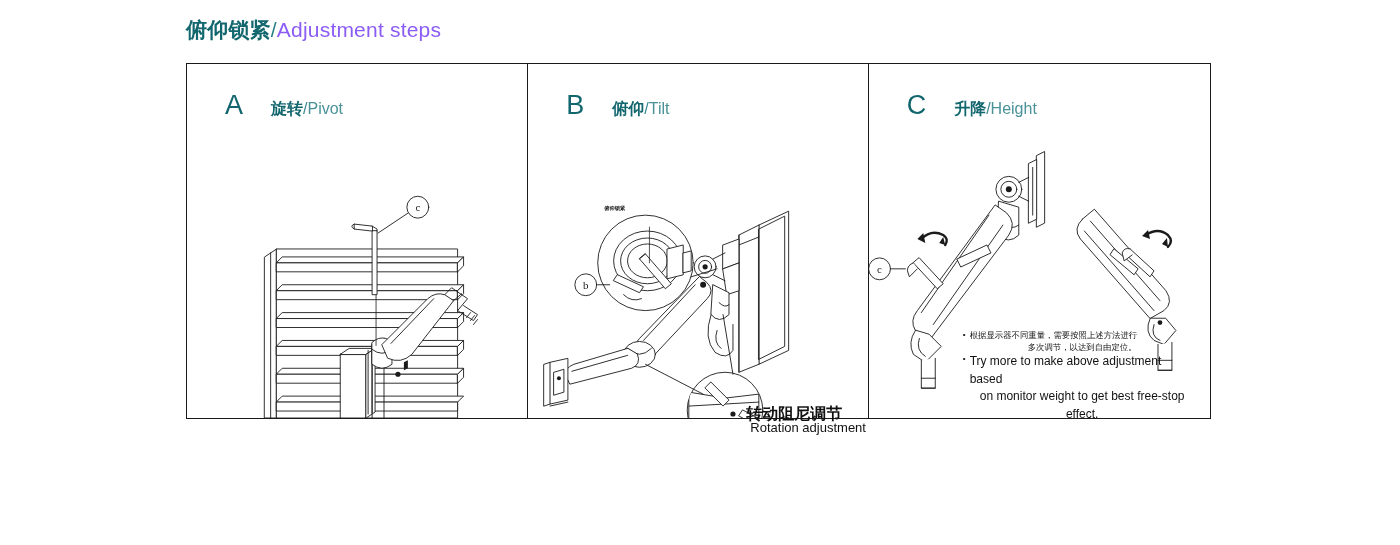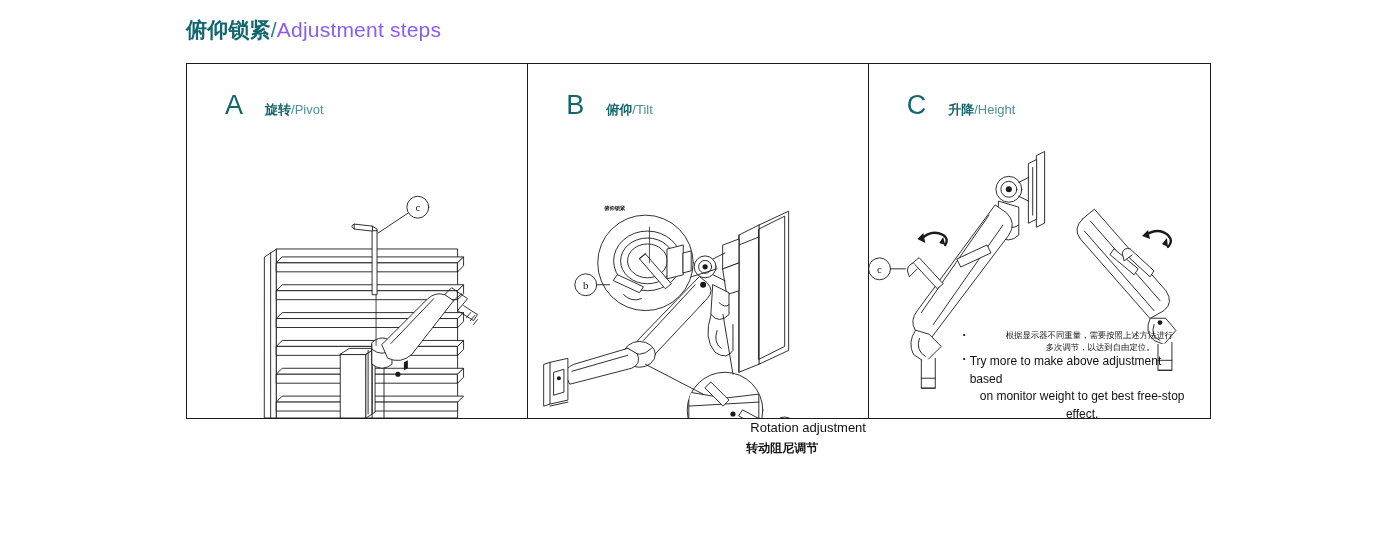--- a/index.html
+++ b/index.html
@@ -56,22 +56,22 @@
     align-items: baseline;
     white-space: nowrap;
   }
   .panel-letter {
     font-size: 27px;
     color: #12666e;
     font-weight: normal;
     line-height: 1;
   }
   .panel-title {
-    margin-left: 22px;
-    font-size: 13px;
+    margin-left: 28px;
+    font-size: 16px;
     line-height: 1;
   }
   .panel-title .cn { color: #12666e; font-weight: bold; }
   .panel-title .sep { color: #3b8a90; font-weight: normal; }
   .panel-title .en { color: #4a9298; font-weight: normal; }
 
   .art {
     position: absolute;
     left: 0;
     top: 0;
@@ -92,34 +92,33 @@
   .note-line {
     display: flex;
     align-items: flex-start;
   }
   .note-bullet {
     width: 7px;
     flex: 0 0 7px;
     font-size: 8px;
     line-height: 1.45;
   }
-  .note-text-cn { font-size: 8.4px; margin-left: 36px; }
+  .note-text-cn { font-size: 8.4px; }
   .note-text-en { font-size: 12px; }
   .note-cont { padding-left: 7px; text-align: center; }
 
   .callout-label {
     font-family: "Liberation Serif", serif;
     font-size: 11px;
   }
   .anno-cn {
-    font-size: 12px;
+    font-size: 16px;
     font-weight: bold;
     color: #111;
     white-space: nowrap;
-    margin-top: 36px;
   }
   .anno-en {
     font-size: 13px;
     color: #111;
     white-space: nowrap;
   }
   .anno-tiny {
     font-size: 5.2px;
     font-weight: bold;
     color: #111;

